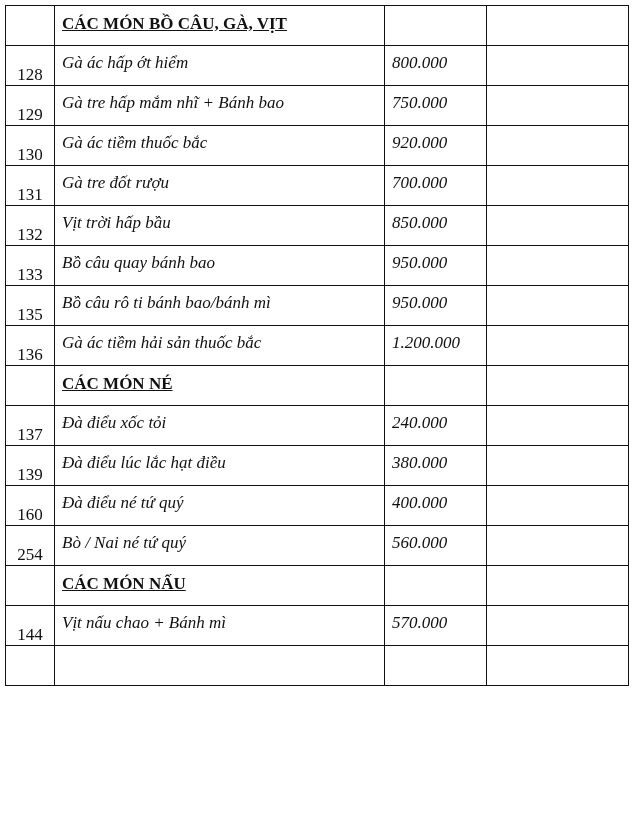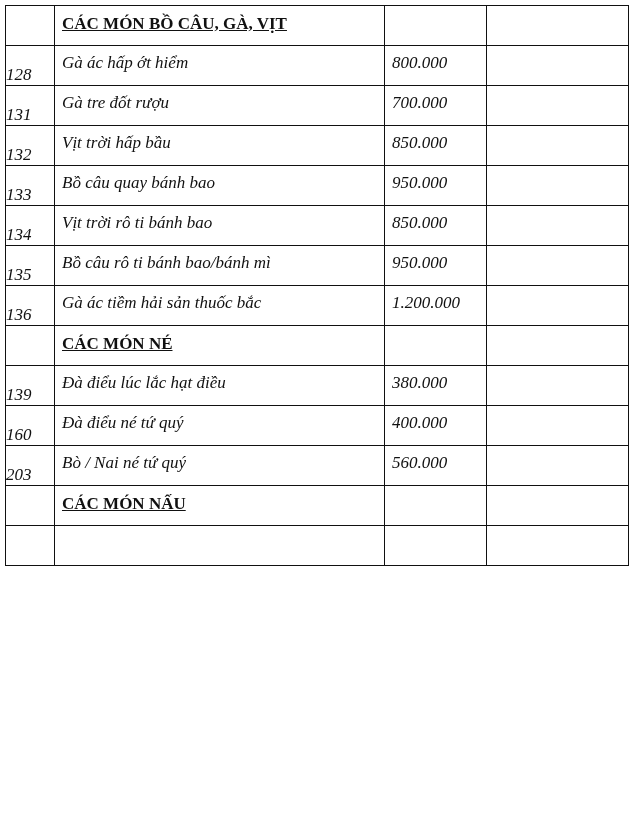--- a/index.html
+++ b/index.html
@@ -30,23 +30,22 @@
       vertical-align: top;
       font-size: 17px;
       line-height: 20px;
       box-sizing: border-box;
     }
     col.c-no { width: 49px; }
     col.c-name { width: 330px; }
     col.c-price { width: 102px; }
     col.c-note { width: 142px; }
     td.no {
-      text-align: left;
+      text-align: center;
       padding-top: 18px !important;
-      font-style: italic;
     }
     td.name, td.price {
       padding-left: 7px !important;
       padding-top: 7px !important;
       font-style: italic;
     }
     td.section {
       padding-left: 7px !important;
       padding-top: 8px !important;
       font-weight: bold;
@@ -73,41 +72,47 @@
       <td class="price"></td>
       <td class="note"></td>
     </tr>
     <tr class="item">
       <td class="no">128</td>
       <td class="name">Gà ác hấp ớt hiểm</td>
       <td class="price">800.000</td>
       <td class="note"></td>
     </tr>
     <tr class="item">
+      <td class="no">129</td>
+      <td class="name">Gà tre hấp mắm nhĩ + Bánh bao</td>
+      <td class="price">750.000</td>
+      <td class="note"></td>
+    </tr>
+    <tr class="item">
+      <td class="no">130</td>
+      <td class="name">Gà ác tiềm thuốc bắc</td>
+      <td class="price">920.000</td>
+      <td class="note"></td>
+    </tr>
+    <tr class="item">
       <td class="no">131</td>
       <td class="name">Gà tre đốt rượu</td>
       <td class="price">700.000</td>
       <td class="note"></td>
     </tr>
     <tr class="item">
       <td class="no">132</td>
       <td class="name">Vịt trời hấp bầu</td>
       <td class="price">850.000</td>
       <td class="note"></td>
     </tr>
     <tr class="item">
       <td class="no">133</td>
       <td class="name">Bồ câu quay bánh bao</td>
       <td class="price">950.000</td>
-      <td class="note"></td>
-    </tr>
-    <tr class="item">
-      <td class="no">134</td>
-      <td class="name">Vịt trời rô ti bánh bao</td>
-      <td class="price">850.000</td>
       <td class="note"></td>
     </tr>
     <tr class="item">
       <td class="no">135</td>
       <td class="name">Bồ câu rô ti bánh bao/bánh mì</td>
       <td class="price">950.000</td>
       <td class="note"></td>
     </tr>
     <tr class="item">
       <td class="no">136</td>
@@ -115,41 +120,53 @@
       <td class="price">1.200.000</td>
       <td class="note"></td>
     </tr>
     <tr class="sec">
       <td class="no"></td>
       <td class="section">CÁC MÓN NÉ</td>
       <td class="price"></td>
       <td class="note"></td>
     </tr>
     <tr class="item">
+      <td class="no">137</td>
+      <td class="name">Đà điểu xốc tỏi</td>
+      <td class="price">240.000</td>
+      <td class="note"></td>
+    </tr>
+    <tr class="item">
       <td class="no">139</td>
       <td class="name">Đà điểu lúc lắc hạt điều</td>
       <td class="price">380.000</td>
       <td class="note"></td>
     </tr>
     <tr class="item">
       <td class="no">160</td>
       <td class="name">Đà điểu né tứ quý</td>
       <td class="price">400.000</td>
       <td class="note"></td>
     </tr>
     <tr class="item">
-      <td class="no">203</td>
+      <td class="no">254</td>
       <td class="name">Bò / Nai né tứ quý</td>
       <td class="price">560.000</td>
       <td class="note"></td>
     </tr>
     <tr class="sec">
       <td class="no"></td>
       <td class="section">CÁC MÓN NẤU</td>
       <td class="price"></td>
+      <td class="note"></td>
+    </tr>
+    <tr class="item">
+      <td class="no">144</td>
+      <td class="name">Vịt nấu chao + Bánh mì</td>
+      <td class="price">570.000</td>
       <td class="note"></td>
     </tr>
     <tr class="item">
       <td class="no"></td>
       <td class="name"></td>
       <td class="price"></td>
       <td class="note"></td>
     </tr>
   </tbody>
 </table>

